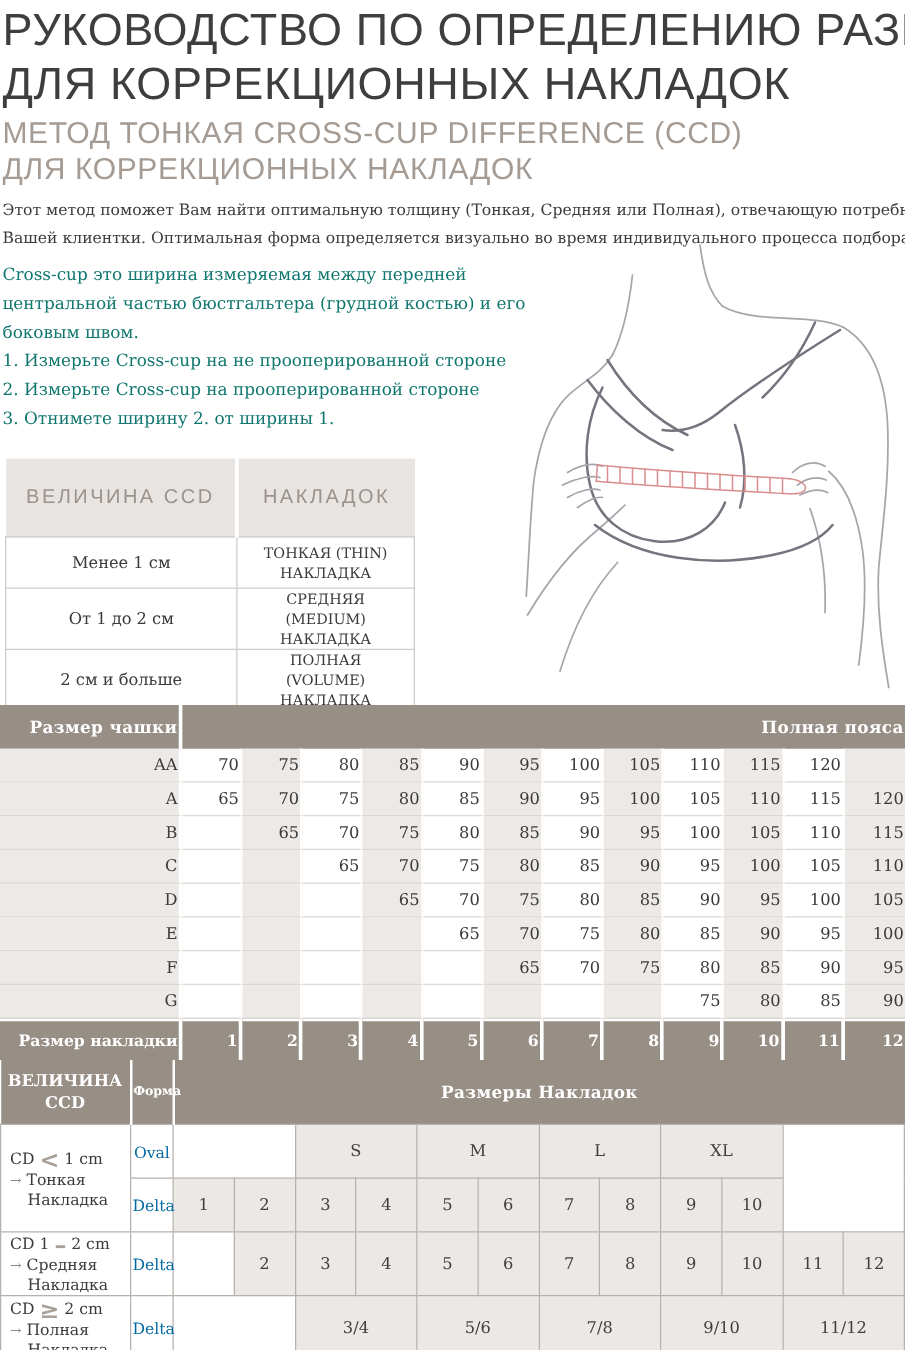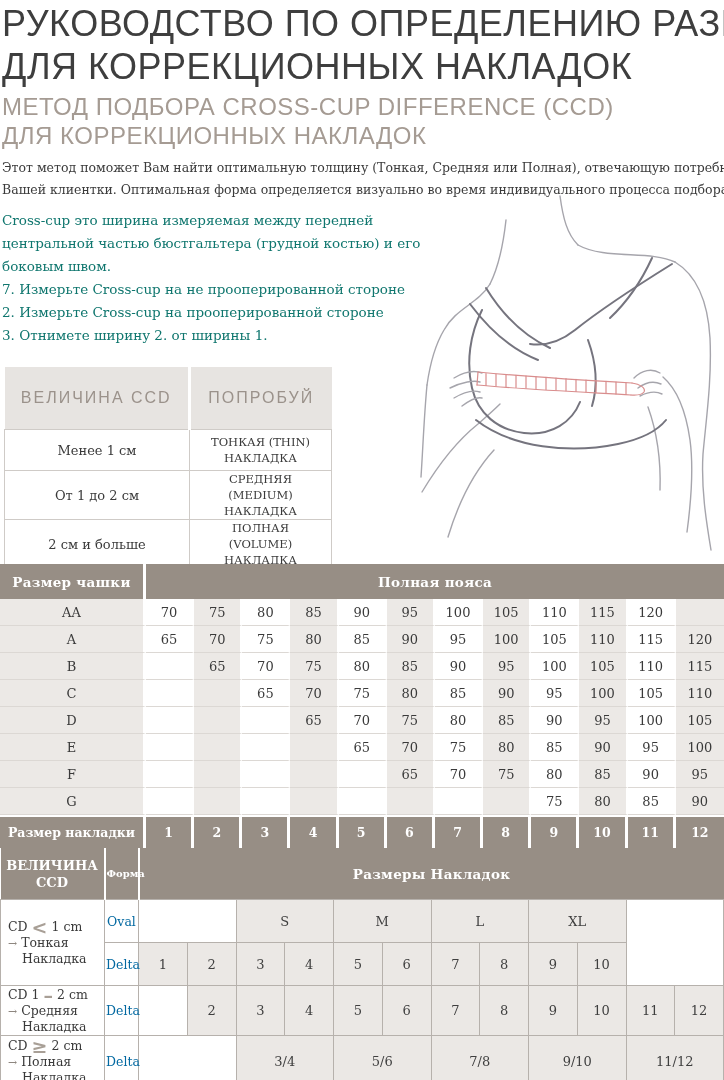--- a/index.html
+++ b/index.html
@@ -25,21 +25,21 @@
              font-family:"DejaVu Serif",serif;}
   .ccd-table th{background:#e7e4e1;height:60px;font-family:"Liberation Sans",sans-serif;
                 font-size:16px;font-weight:400;letter-spacing:2px;color:#9b928b;text-align:center;}
   .ccd-table th:first-child{border-right:3px solid #fff;}
   .ccd-table td{border:1px solid #cfcbc7;height:38px;text-align:center;vertical-align:middle;}
   .ccd-val{font-size:13px;color:#3a3a3a;}
   .ccd-try{font-size:11.5px;line-height:16px;color:#3a3a3a;padding:0 14px;}
 
   
   .size-table{left:0;top:564px;width:724px;table-layout:fixed;border-collapse:separate;
-              border-spacing:0;font-family:"DejaVu Serif",serif;text-align:center;}
+              border-spacing:0;font-family:"DejaVu Serif",serif;text-align:right;}
   .size-table th{background:#978e85;color:#fff;font-size:13.5px;height:33px;font-weight:bold;
                  letter-spacing:.3px;}
   .size-table th:first-child{border-right:3px solid #fff;}
   .st-c{height:24px;font-size:13px;color:#3a3a3a;border-bottom:1px solid #dcd8d4;
         border-right:2px solid #fff;}
   .st-c.sh{background:#ece9e6;}
   .st-lbl{background:#ece9e6;border-bottom:1px solid #dcd8d4;border-right:3px solid #fff;
           font-size:13px;color:#3a3a3a;height:24px;}
   .st-f td{background:#978e85;color:#fff;font-weight:bold;height:29px;font-size:12.5px;
            border-top:2px solid #fff;border-right:3px solid #fff;border-bottom:none;}
@@ -73,47 +73,47 @@
 <body>
 
 <div class="page">
 
   <h1 class="abs title" style="margin:0">
     <div>РУКОВОДСТВО ПО ОПРЕДЕЛЕНИЮ РАЗМЕРА</div>
     <div>ДЛЯ КОРРЕКЦИОННЫХ НАКЛАДОК</div>
   </h1>
 
   <h2 class="abs subtitle" style="margin:0;font-weight:400">
-    <div>МЕТОД ПОДБОРА CROSS-CUP DIFFERENCE (CCD)</div>
+    <div>МЕТОД ТОНКАЯ CROSS-CUP DIFFERENCE (CCD)</div>
     <div>ДЛЯ КОРРЕКЦИОННЫХ НАКЛАДОК</div>
   </h2>
 
   <div class="abs intro">
     <div>Этот метод поможет Вам найти оптимальную толщину (Тонкая, Средняя или Полная), отвечающую потребностям</div>
     <div>Вашей клиентки. Оптимальная форма определяется визуально во время индивидуального процесса подбора.</div>
   </div>
 
   <div class="abs measure">
     <div>Cross-cup это ширина измеряемая между передней</div>
     <div>центральной частью бюстгальтера (грудной костью) и его</div>
     <div>боковым швом.</div>
-    <div>7. Измерьте Cross-cup на не прооперированной стороне</div>
+    <div>1. Измерьте Cross-cup на не прооперированной стороне</div>
     <div>2. Измерьте Cross-cup на прооперированной стороне</div>
     <div>3. Отнимете ширину 2. от ширины 1.</div>
   </div>
 
   <table class="abs ccd-table">
     <colgroup>
         <col style="width:185px">
         <col style="width:142px">
       </colgroup>
     <thead>
       <tr>
         <th>ВЕЛИЧИНА CCD</th>
-        <th>ПОПРОБУЙ</th>
+        <th>НАКЛАДОК</th>
       </tr>
     </thead>
     <tbody>
       <tr>
         <td class="ccd-val">Менее 1 см</td>
         <td class="ccd-try">ТОНКАЯ (THIN) НАКЛАДКА</td>
       </tr>
       <tr>
         <td class="ccd-val">От 1 до 2 см</td>
         <td class="ccd-try">СРЕДНЯЯ (MEDIUM) НАКЛАДКА</td>

